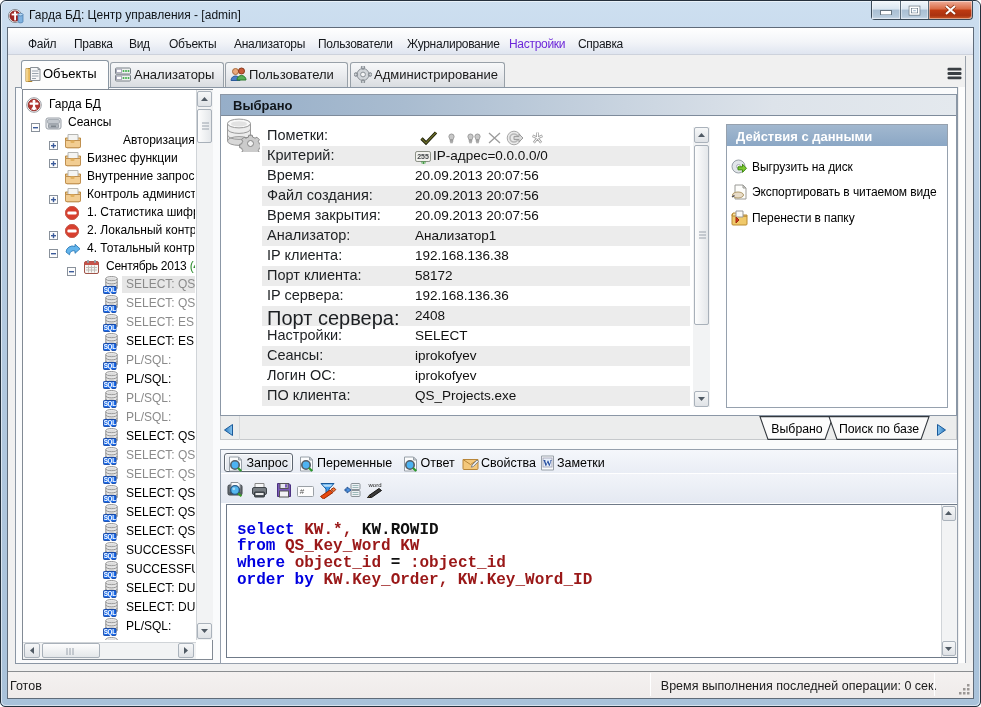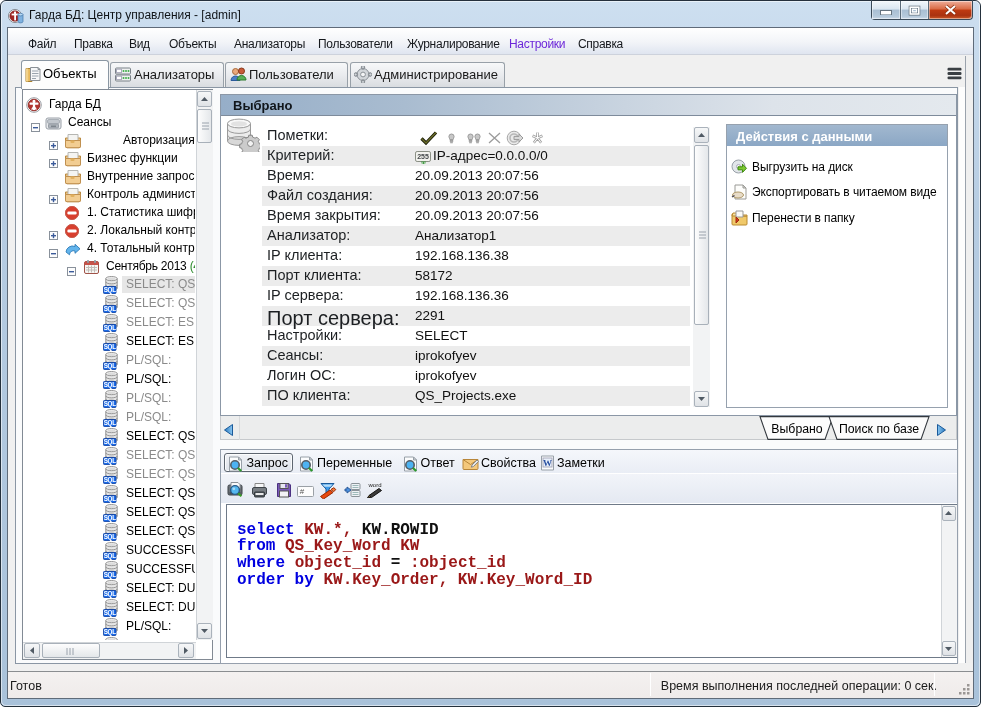--- a/index.html
+++ b/index.html
@@ -583,21 +583,21 @@
 <div style="position:absolute;left:415px;top:227.8px;white-space:nowrap;font-size:13.5px;color:#111;text-align:center;">Анализатор1</div>
 <div style="position:absolute;left:267px;top:247.2px;white-space:nowrap;font-size:14.5px;color:#1c1f22;">IP клиента:</div>
 <div style="position:absolute;left:415px;top:247.8px;white-space:nowrap;font-size:13.5px;color:#111;">192.168.136.38</div>
 <div style="position:absolute;left:262px;top:266.0px;width:428px;height:20.0px;background:#ececec;"></div>
 <div style="position:absolute;left:267px;top:267.2px;white-space:nowrap;font-size:14.5px;color:#1c1f22;">Порт клиента:</div>
 <div style="position:absolute;left:415px;top:267.8px;white-space:nowrap;font-size:13.5px;color:#111;">58172</div>
 <div style="position:absolute;left:267px;top:287.2px;white-space:nowrap;font-size:14.5px;color:#1c1f22;">IP сервера:</div>
 <div style="position:absolute;left:415px;top:287.8px;white-space:nowrap;font-size:13.5px;color:#111;">192.168.136.36</div>
 <div style="position:absolute;left:262px;top:306.0px;width:428px;height:20.0px;background:#ececec;"></div>
 <div style="position:absolute;left:267px;top:307.2px;white-space:nowrap;font-size:20px;color:#1c1f22;">Порт сервера:</div>
-<div style="position:absolute;left:415px;top:307.8px;white-space:nowrap;font-size:13.5px;color:#111;">2291</div>
+<div style="position:absolute;left:415px;top:307.8px;white-space:nowrap;font-size:13.5px;color:#111;">2408</div>
 <div style="position:absolute;left:267px;top:327.2px;white-space:nowrap;font-size:14.5px;color:#1c1f22;">Настройки:</div>
 <div style="position:absolute;left:415px;top:327.8px;white-space:nowrap;font-size:13.5px;color:#111;">SELECT</div>
 <div style="position:absolute;left:262px;top:346.0px;width:428px;height:20.0px;background:#ececec;"></div>
 <div style="position:absolute;left:267px;top:347.2px;white-space:nowrap;font-size:14.5px;color:#1c1f22;">Сеансы:</div>
 <div style="position:absolute;left:415px;top:347.8px;white-space:nowrap;font-size:13.5px;color:#111;">iprokofyev</div>
 <div style="position:absolute;left:267px;top:367.2px;white-space:nowrap;font-size:14.5px;color:#1c1f22;">Логин ОС:</div>
 <div style="position:absolute;left:415px;top:367.8px;white-space:nowrap;font-size:13.5px;color:#111;">iprokofyev</div>
 <div style="position:absolute;left:262px;top:386.0px;width:428px;height:20.0px;background:#ececec;"></div>
 <div style="position:absolute;left:267px;top:387.2px;white-space:nowrap;font-size:14.5px;color:#1c1f22;">ПО клиента:</div>
 <div style="position:absolute;left:415px;top:387.8px;white-space:nowrap;font-size:13.5px;color:#111;">QS_Projects.exe</div>

